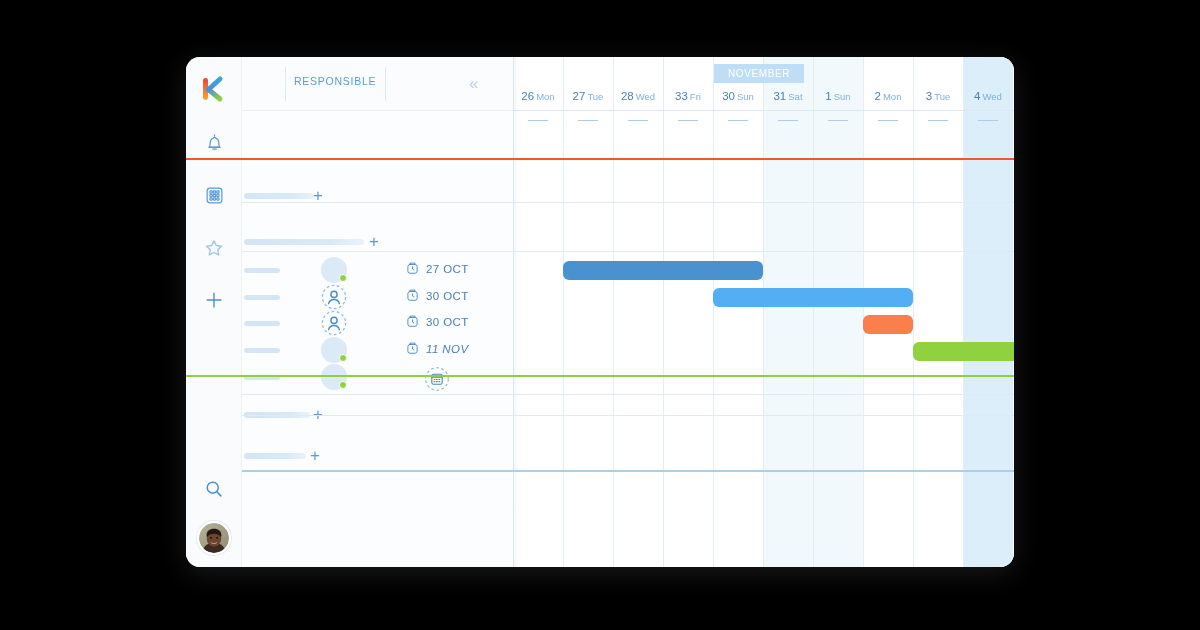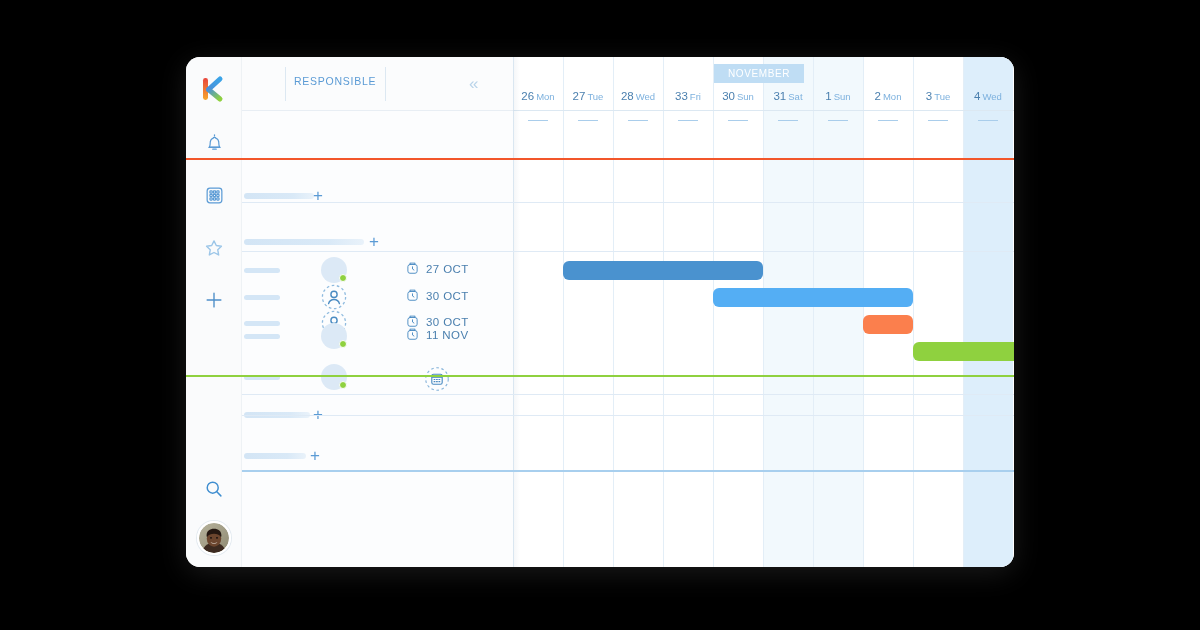--- a/index.html
+++ b/index.html
@@ -352,21 +352,21 @@
           </svg></div>
      <div class="tk-due">
          <svg viewBox="0 0 24 24" width="15" height="15" fill="none" stroke="#4a8bc2" stroke-width="1.5" stroke-linecap="round">
             <rect x="4.6" y="5.6" width="14.8" height="14" rx="3.4"></rect>
             <path d="M8.6 3.4h6.8M9.2 5.6l-1.4-2M14.8 5.6l1.4-2"></path>
             <path d="M12 9.3v3.5l2.3 1.6"></path>
           </svg>
             <span>30 OCT</span>
        </div>
         </div>
-        <div class="task-row" style="top: 266px;">
+        <div class="task-row" style="top: 280px; font-style: italic;">
           <div class="tk-bar"></div>
      <div class="tk-avatar">
             <div class="av-filled">
          <span class="av-dot"></span>
        </div>
           </div>
      <div class="tk-due">
          <svg viewBox="0 0 24 24" width="15" height="15" fill="none" stroke="#4a8bc2" stroke-width="1.5" stroke-linecap="round">
             <rect x="4.6" y="5.6" width="14.8" height="14" rx="3.4"></rect>
             <path d="M8.6 3.4h6.8M9.2 5.6l-1.4-2M14.8 5.6l1.4-2"></path>

